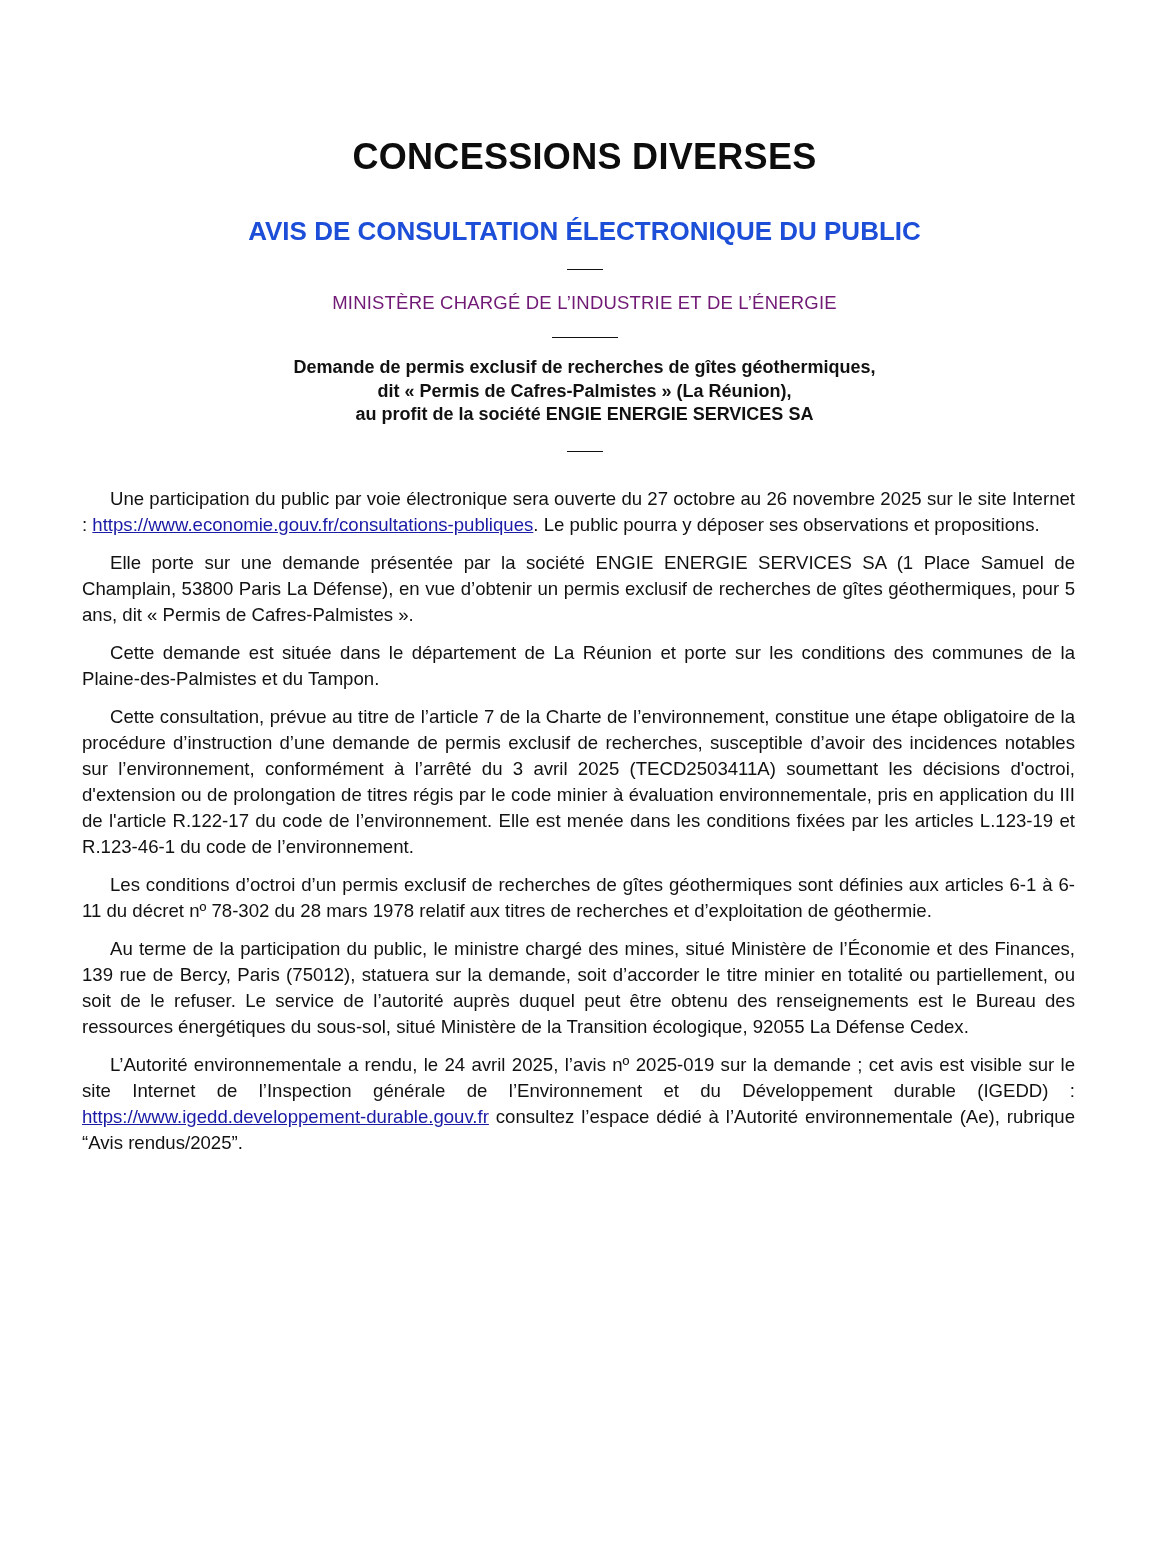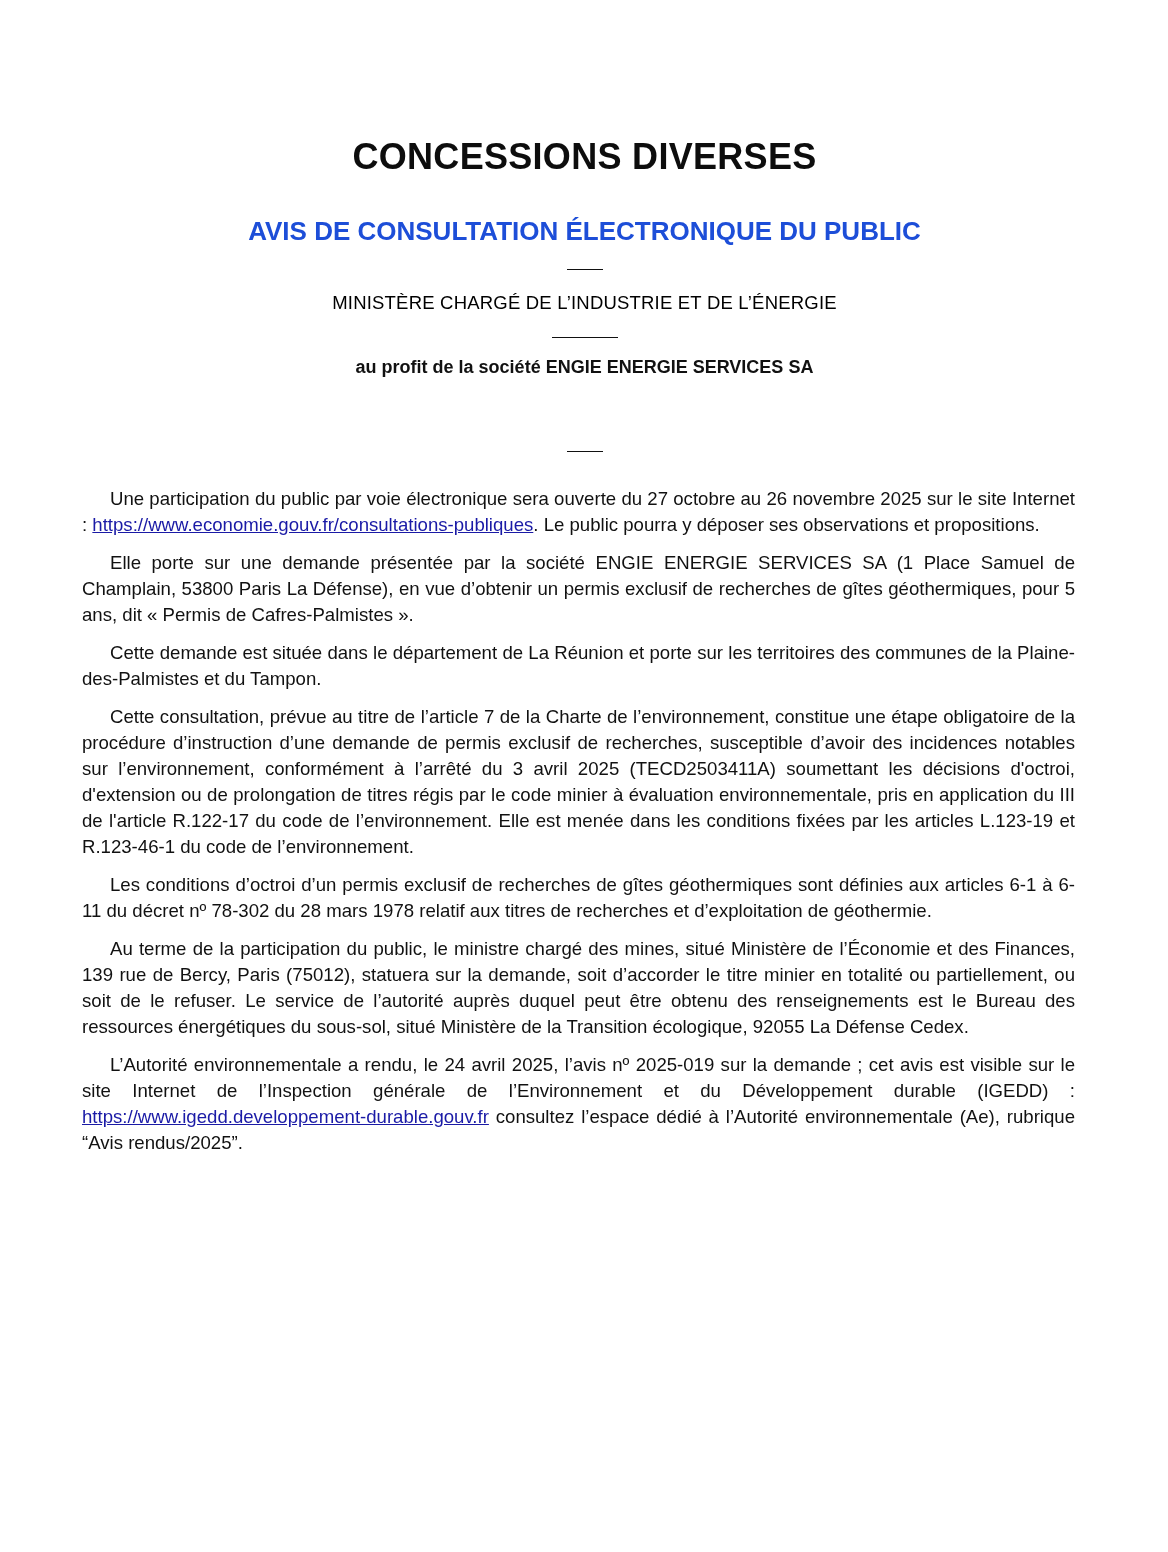--- a/index.html
+++ b/index.html
@@ -55,21 +55,21 @@
       display: inline-block;
       border-top: 1.5px solid #111;
     }
     .ministry {
       position: absolute;
       left: 0;
       width: 1005px;
       top: 292px;
       text-align: center;
       font-size: 18.5px;
-      color: #000000;
+      color: #701a75;
       letter-spacing: 0.2px;
     }
     .object {
       position: absolute;
       left: 0;
       width: 1005px;
       top: 356px;
       text-align: center;
       font-size: 18px;
       font-weight: bold;
@@ -99,26 +99,28 @@
 <body>
 
 <div class="page">
   <div class="title">CONCESSIONS DIVERSES</div>
   <div class="subtitle">AVIS DE CONSULTATION ÉLECTRONIQUE DU PUBLIC</div>
   <div class="sep" style="top:258px;"><span style="width:36px;"></span></div>
   <div class="ministry">MINISTÈRE CHARGÉ DE L’INDUSTRIE ET DE L’ÉNERGIE</div>
   <div class="sep" style="top:326px;"><span style="width:66px;"></span></div>
 
   <div class="object">
+    <div>Demande de permis exclusif de recherches de gîtes géothermiques,</div>
+    <div>dit « Permis de Cafres-Palmistes » (La Réunion),</div>
     <div>au profit de la société ENGIE ENERGIE SERVICES SA</div>
   </div>
   <div class="sep" style="top:440px;"><span style="width:36px;"></span></div>
 
   <div class="body">
     <p><span>Une participation du public par voie électronique sera ouverte du 27 octobre au 26 novembre 2025 sur le site Internet : </span><a class="link" href="#">https://www.economie.gouv.fr/consultations-publiques</a><span>. Le public pourra y déposer ses observations et propositions.</span></p>
     <p>Elle porte sur une demande présentée par la société ENGIE ENERGIE SERVICES SA (1 Place Samuel de Champlain, 53800 Paris La Défense), en vue d’obtenir un permis exclusif de recherches de gîtes géothermiques, pour 5 ans, dit « Permis de Cafres-Palmistes ».</p>
-    <p>Cette demande est située dans le département de La Réunion et porte sur les territoires des communes de la Plaine-des-Palmistes et du Tampon.</p>
+    <p>Cette demande est située dans le département de La Réunion et porte sur les conditions des communes de la Plaine-des-Palmistes et du Tampon.</p>
     <p>Cette consultation, prévue au titre de l’article 7 de la Charte de l’environnement, constitue une étape obligatoire de la procédure d’instruction d’une demande de permis exclusif de recherches, susceptible d’avoir des incidences notables sur l’environnement, conformément à l’arrêté du 3 avril 2025 (TECD2503411A) soumettant les décisions d'octroi, d'extension ou de prolongation de titres régis par le code minier à évaluation environnementale, pris en application du III de l'article R.122-17 du code de l’environnement. Elle est menée dans les conditions fixées par les articles L.123-19 et R.123-46-1 du code de l’environnement.</p>
     <p>Les conditions d’octroi d’un permis exclusif de recherches de gîtes géothermiques sont définies aux articles 6-1 à 6-11 du décret nº 78-302 du 28 mars 1978 relatif aux titres de recherches et d’exploitation de géothermie.</p>
     <p>Au terme de la participation du public, le ministre chargé des mines, situé Ministère de l’Économie et des Finances, 139 rue de Bercy, Paris (75012), statuera sur la demande, soit d’accorder le titre minier en totalité ou partiellement, ou soit de le refuser. Le service de l’autorité auprès duquel peut être obtenu des renseignements est le Bureau des ressources énergétiques du sous-sol, situé Ministère de la Transition écologique, 92055 La Défense Cedex.</p>
     <p><span>L’Autorité environnementale a rendu, le 24 avril 2025, l’avis nº 2025-019 sur la demande ; cet avis est visible sur le site Internet de l’Inspection générale de l’Environnement et du Développement durable (IGEDD) : </span><a class="link" href="#">https://www.igedd.developpement-durable.gouv.fr</a><span> consultez l’espace dédié à l’Autorité environnementale (Ae), rubrique “Avis rendus/2025”.</span></p>
   </div>
 </div>
 
 </body></html>

